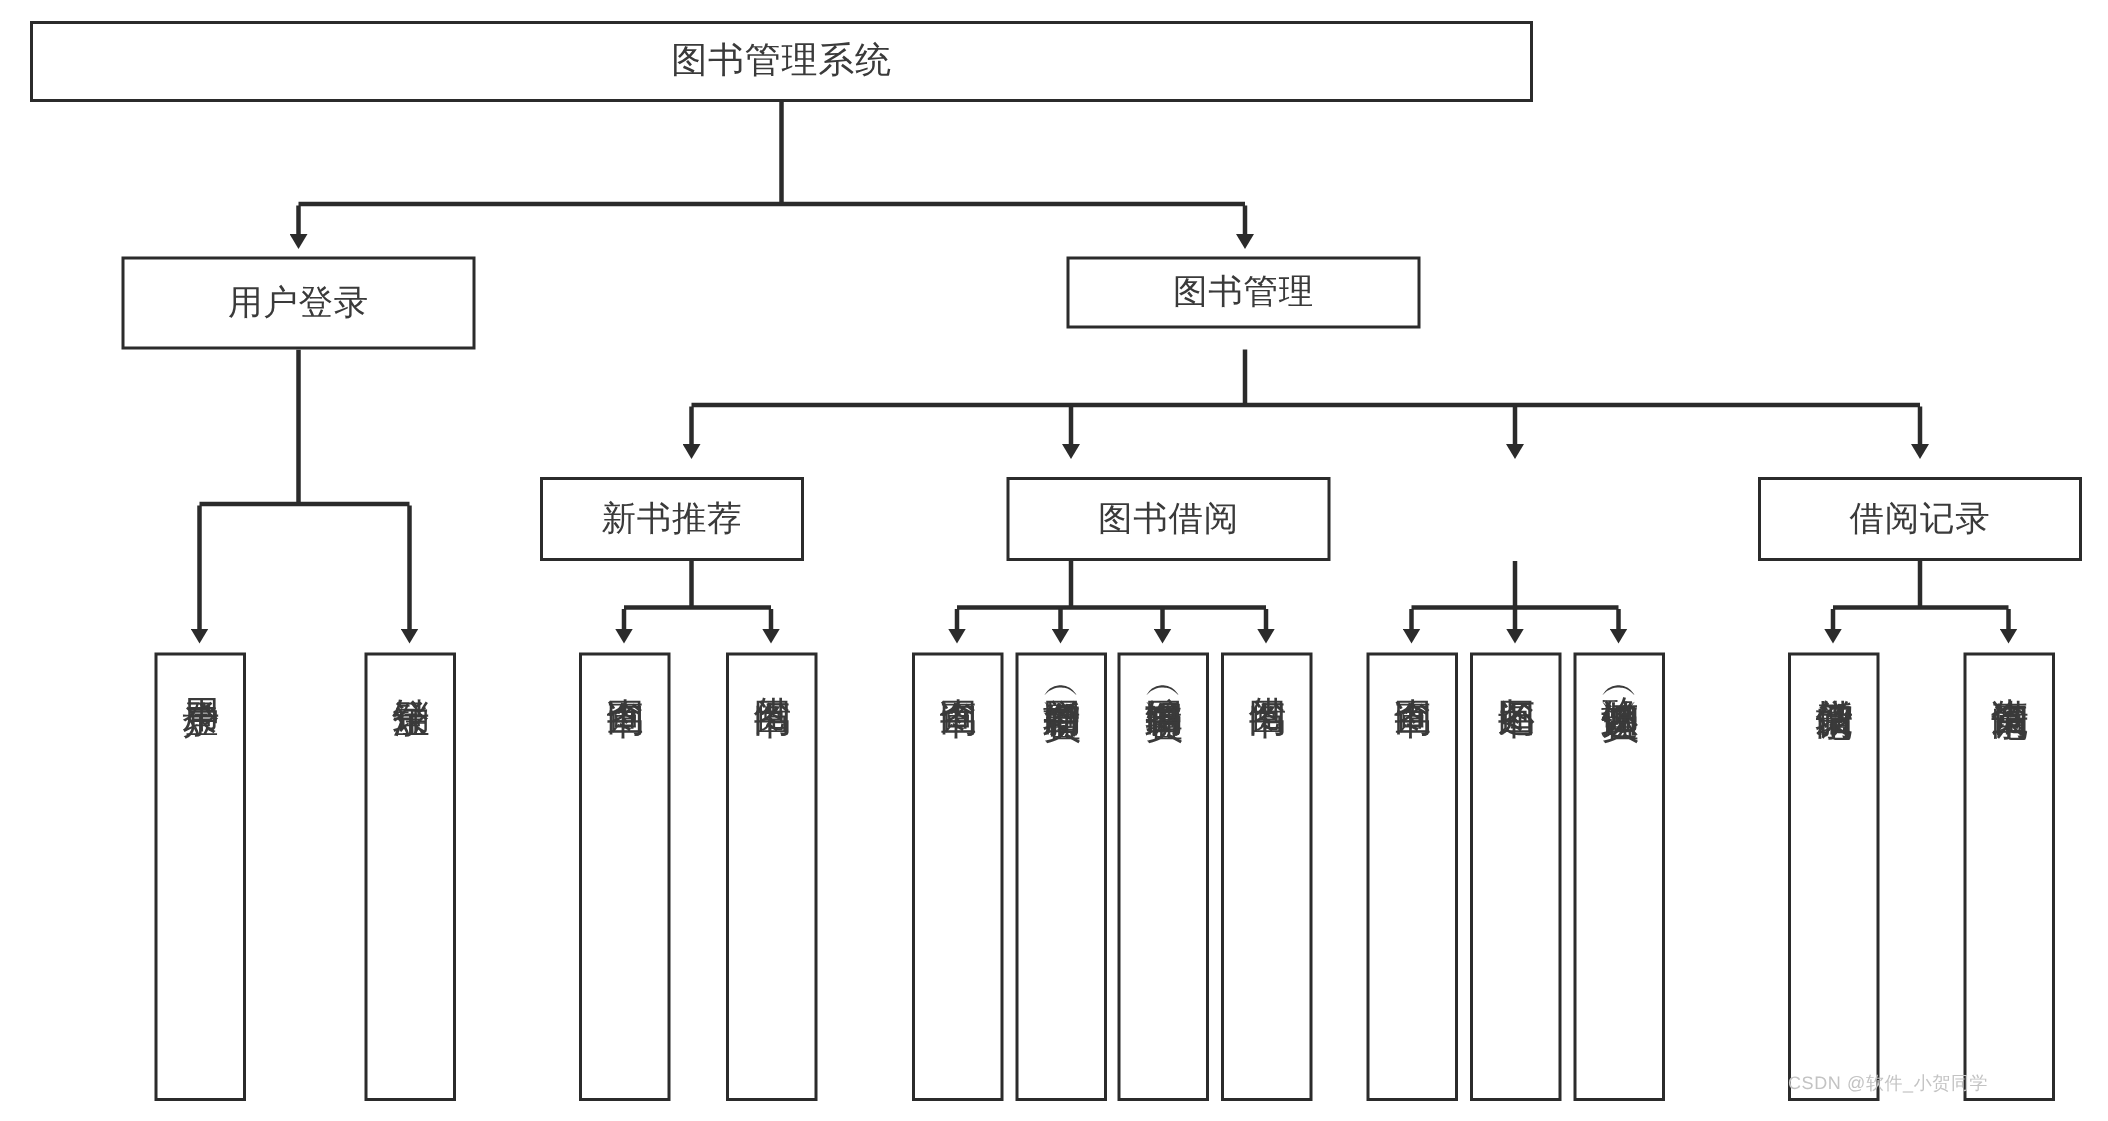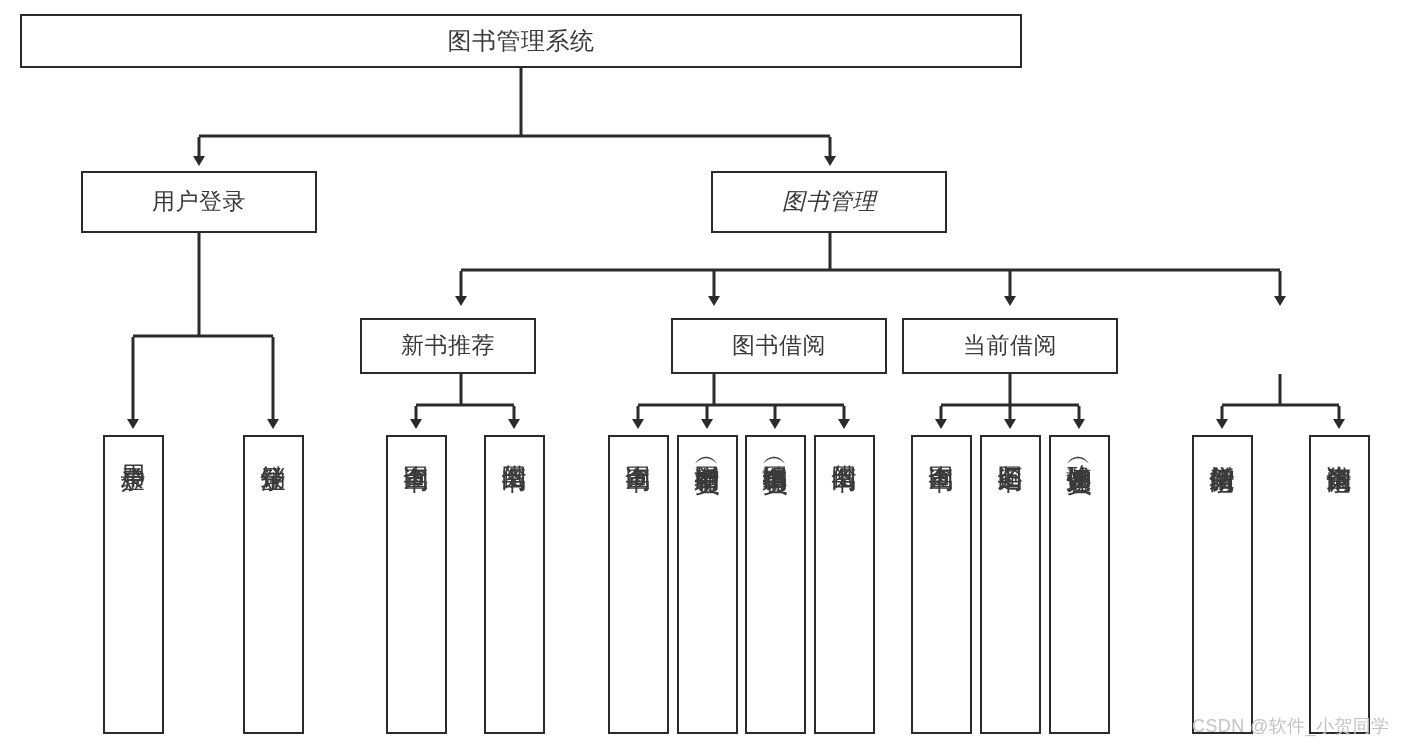--- a/index.html
+++ b/index.html
@@ -56,21 +56,21 @@
   .node.v .lbl {
     writing-mode: vertical-rl;
     text-orientation: upright;
     font-size: 25px;
     line-height: 1.04;
     letter-spacing: 1px;
     white-space: nowrap;
   }
   .watermark {
     position: absolute;
-    font-size: 18px;
+    font-size: 12px;
     color: #c3c3c3;
     white-space: nowrap;
     z-index: 3;
     letter-spacing: 0.4px;
   }
 </style>
 </head>
 <body>
 
 <div id="canvas">
@@ -125,32 +125,32 @@
     </g>
   </svg>
 
   <div class="node h root" style="left:20px; top:14px; width:1002px; height:54px;">
     <span class="lbl">图书管理系统</span>
   </div>
 
   <div class="node h" style="left:81px; top:171px; width:236px; height:62px;">
     <span class="lbl">用户登录</span>
   </div>
-  <div class="node h" style="left:711px; top:171px; width:236px; height:62px;font-style:italic;">
+  <div class="node h" style="left:711px; top:171px; width:236px; height:48px;">
     <span class="lbl">图书管理</span>
   </div>
 
   <div class="node h" style="left:360px; top:318px; width:176px; height:56px;">
     <span class="lbl">新书推荐</span>
   </div>
   <div class="node h" style="left:632px; top:318px; width:216px; height:56px;margin-left:39px;">
     <span class="lbl">图书借阅</span>
   </div>
-  <div class="node h" style="left:902px; top:318px; width:216px; height:56px;">
-    <span class="lbl">当前借阅</span>
+  <div class="node h" style="left:1172px; top:318px; width:216px; height:56px;">
+    <span class="lbl">借阅记录</span>
   </div>
 
   <div class="node v" style="left:103px; top:435px; width:61px; height:299px;">
     <span class="lbl">用户登录</span>
   </div>
   <div class="node v" style="left:243px; top:435px; width:61px; height:299px;">
     <span class="lbl">注销登录</span>
   </div>
 
   <div class="node v" style="left:386px; top:435px; width:61px; height:299px;">

